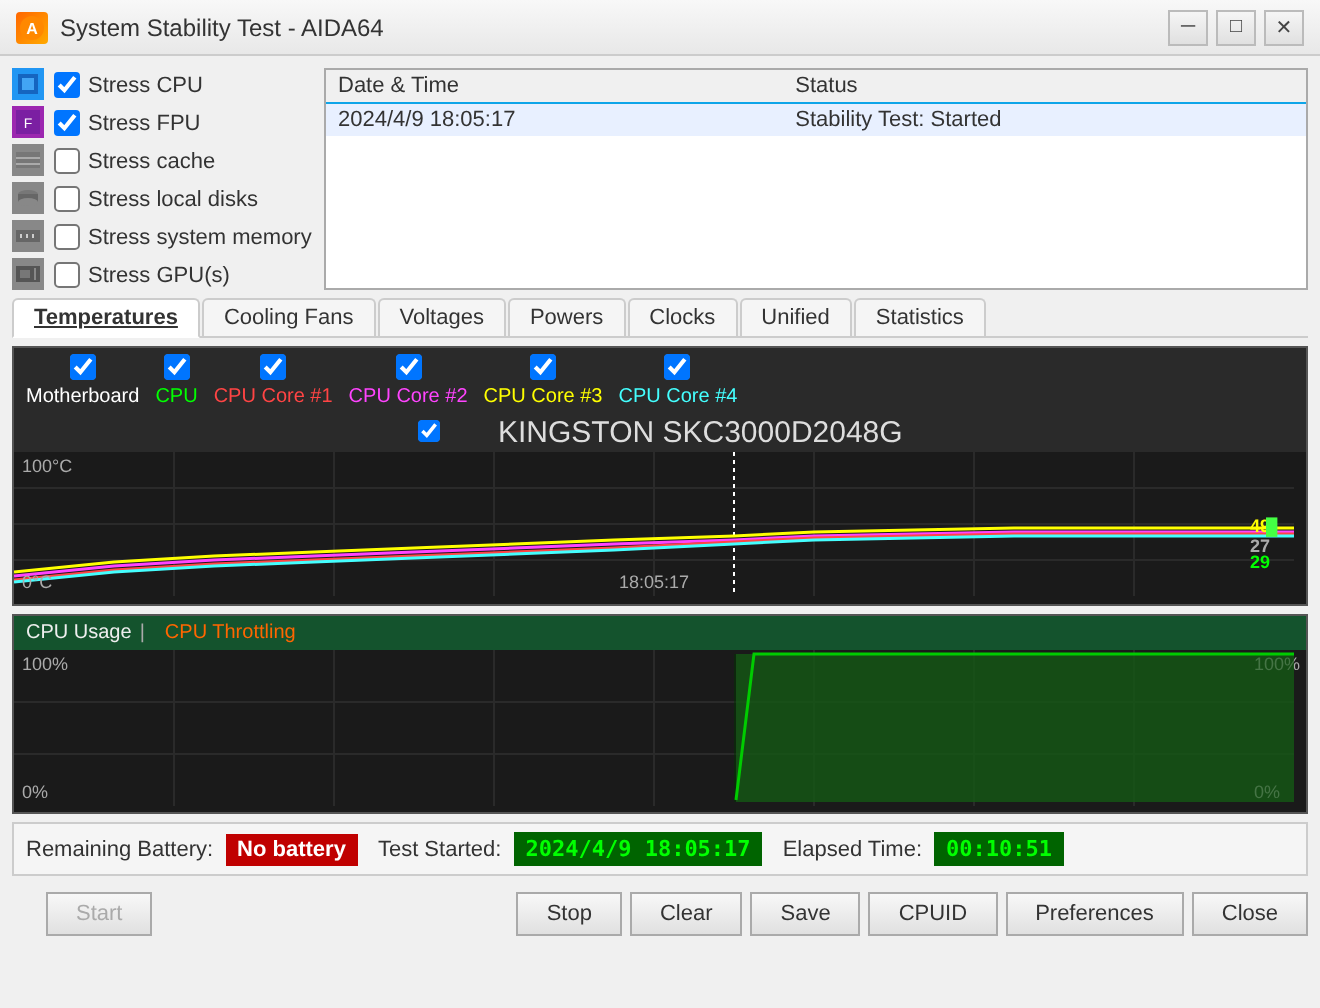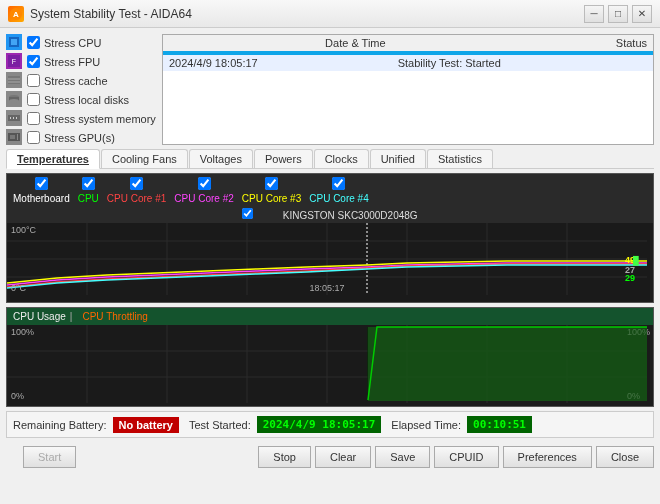--- a/index.html
+++ b/index.html
@@ -109,23 +109,23 @@
       flex: 1;
       border: 1px solid #aaa;
       background: white;
     }
     .log-table table {
       width: 100%;
       border-collapse: collapse;
     }
     .log-table th {
       background: #f0f0f0;
-      border-bottom: 4px solid #0ea5e9;
+      border-bottom: 1px solid #0ea5e9;
       padding: 2px 6px;
-      text-align: right;
+      text-align: left;
       font-weight: normal;
       font-size: 11px;
       color: #333;
     }
     .log-table td {
       padding: 2px 6px;
       font-size: 11px;
       color: #333;
       background: #e8f0ff;
     }
@@ -413,21 +413,21 @@
         <span style="color:#ffff00; font-size:10px;">CPU Core #3</span>
       </div>
       <div class="legend-item">
         <input type="checkbox" checked="" class="legend-checkbox" style="">
         <span style="color:#44ffff; font-size:10px;">CPU Core #4</span>
       </div>
     </div>
 
     <div style="text-align:center; background:#2a2a2a; padding:1px 0;">
       <input type="checkbox" checked="" style="width: 11px; height: 11px;">
-      <span style="color:#dddddd; font-size:10px;margin-left:26px;">KINGSTON SKC3000D2048G</span>
+      <span style="color:#dddddd; font-size:15px;margin-left:26px;">KINGSTON SKC3000D2048G</span>
     </div>
 
     <div style="position:relative; flex:1; height:72px; background:#1a1a1a;">
       <svg width="100%" height="72">
 
         <line x1="0" y1="36" x2="640" y2="36" stroke="#2a2a2a" stroke-width="1"></line>
         <line x1="0" y1="18" x2="640" y2="18" stroke="#2a2a2a" stroke-width="1"></line>
         <line x1="0" y1="54" x2="640" y2="54" stroke="#2a2a2a" stroke-width="1"></line>
 
         <line x1="80" y1="0" x2="80" y2="72" stroke="#2a2a2a" stroke-width="1"></line>

